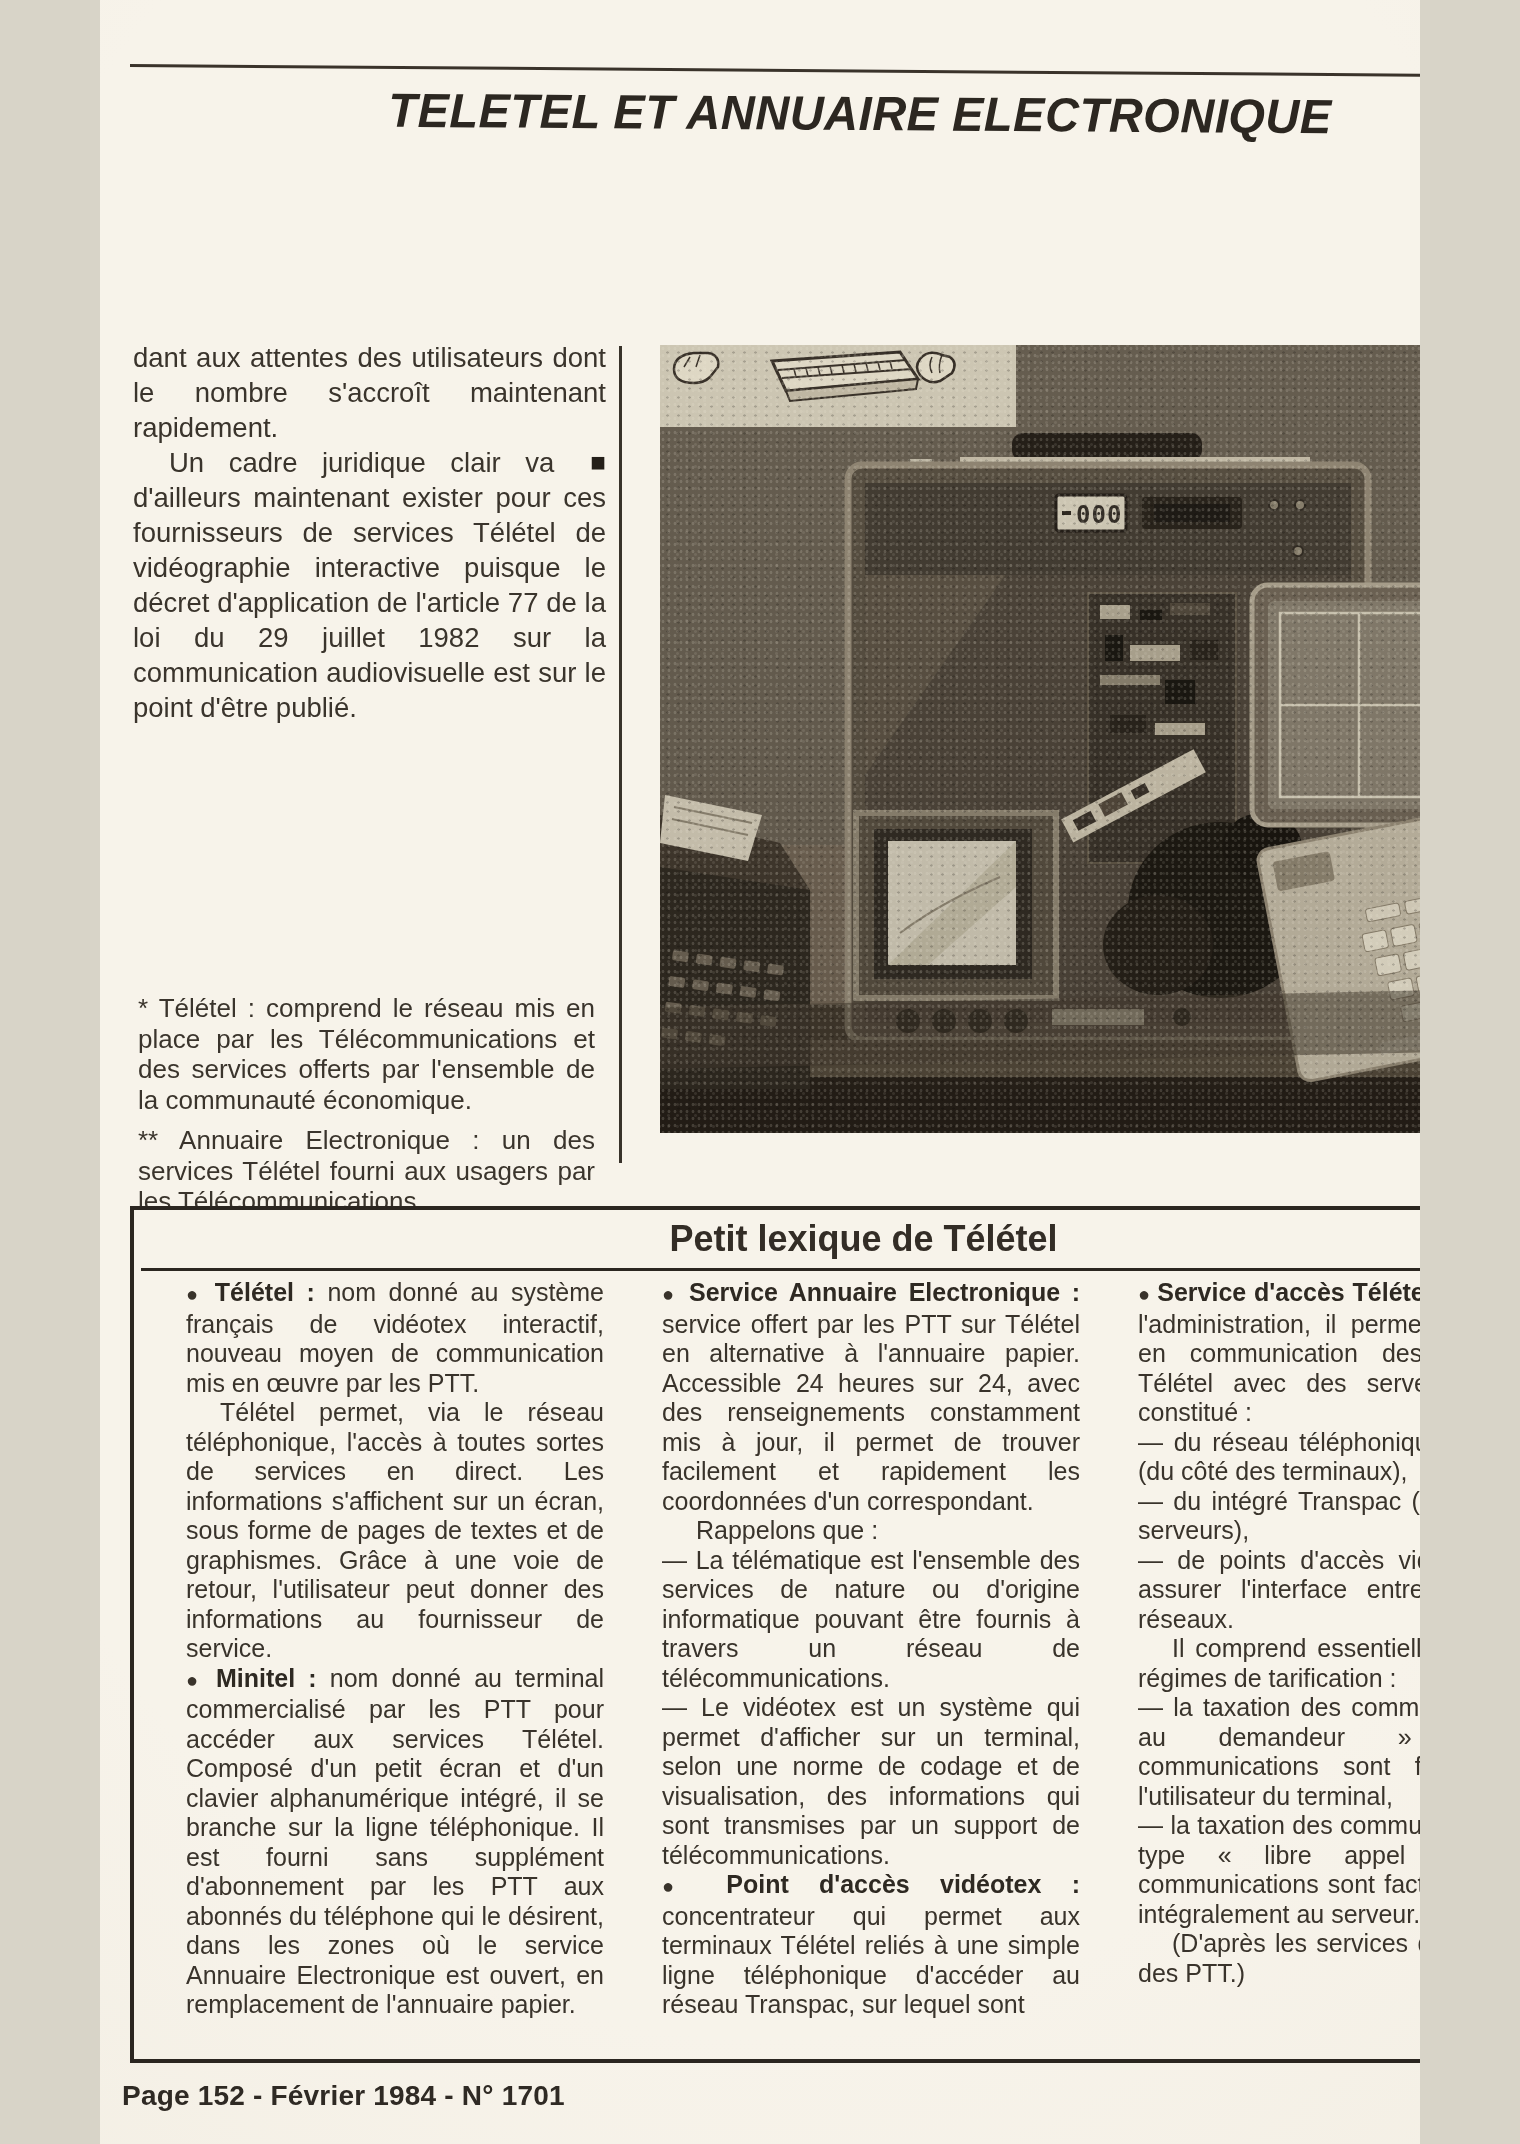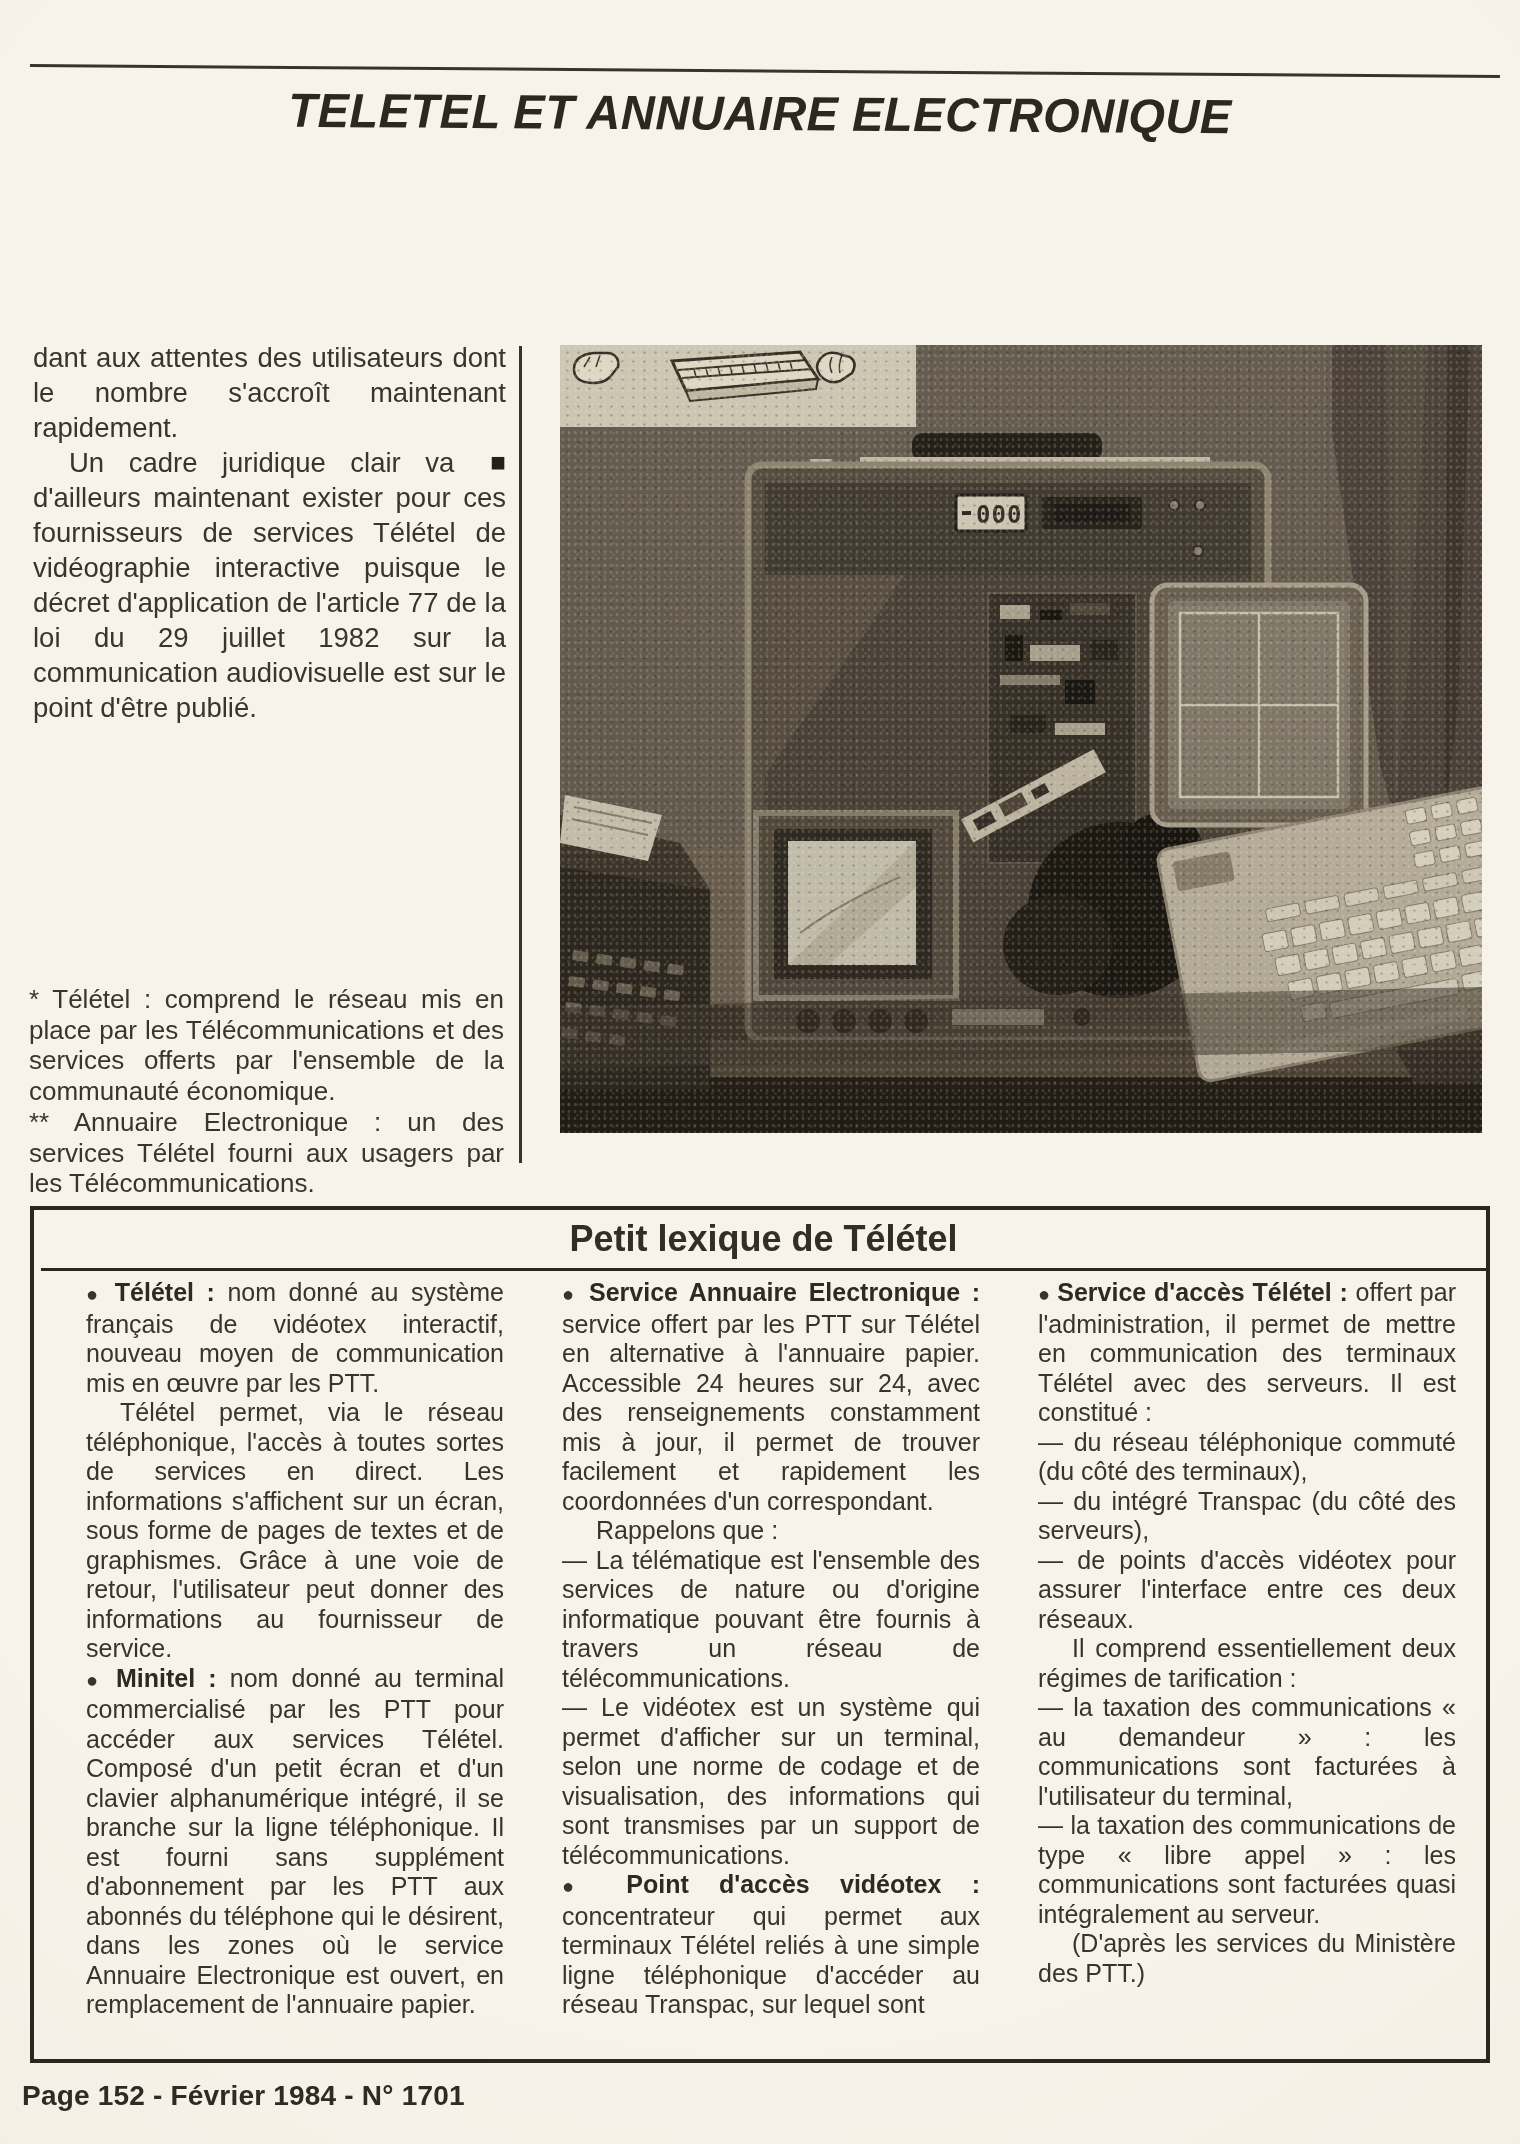--- a/index.html
+++ b/index.html
@@ -2,21 +2,21 @@
 <html lang="fr"><head>
 <meta charset="utf-8">
 <style>
   html,body{margin:0;padding:0;}
   body{
     font-family:"Liberation Sans", sans-serif;
     background:#d8d4c8;
   }
   .page{
     position:relative;
-    width:1520px;height:2144px;
+    width:1320px;height:2144px;
     margin:0 auto;
     background:radial-gradient(120% 100% at 50% 40%, #f7f3ea 55%, #f0ebdf 100%);
     overflow:hidden;
     color:#3a342c;
   }
   .top-rule{
     position:absolute;left:30px;top:64px;width:1470px;height:3px;
     background:#3a332b;
     transform:rotate(0.43deg);transform-origin:left center;
   }
@@ -37,21 +37,21 @@
   .intro-column p.indent{text-indent:36px;}
   .end-mark{
     float:right;
     font-size:26px;line-height:35px;color:#241f19;
   }
   .footnotes{
     position:absolute;left:28px;top:983px;width:477px;
     font-size:26px;line-height:30.5px;text-align:justify;
     color:#3a342c;
   }
-  .footnotes p{margin:1px;}
+  .footnotes p{margin:10px;}
   .vrule{
     position:absolute;left:519px;top:346px;width:3px;height:817px;
     background:#38322a;
   }
   .photo{
     position:absolute;left:560px;top:345px;width:922px;height:788px;
     background:#6b6357;overflow:hidden;
   }
   .photo svg{display:block;}
   .photo::before{

